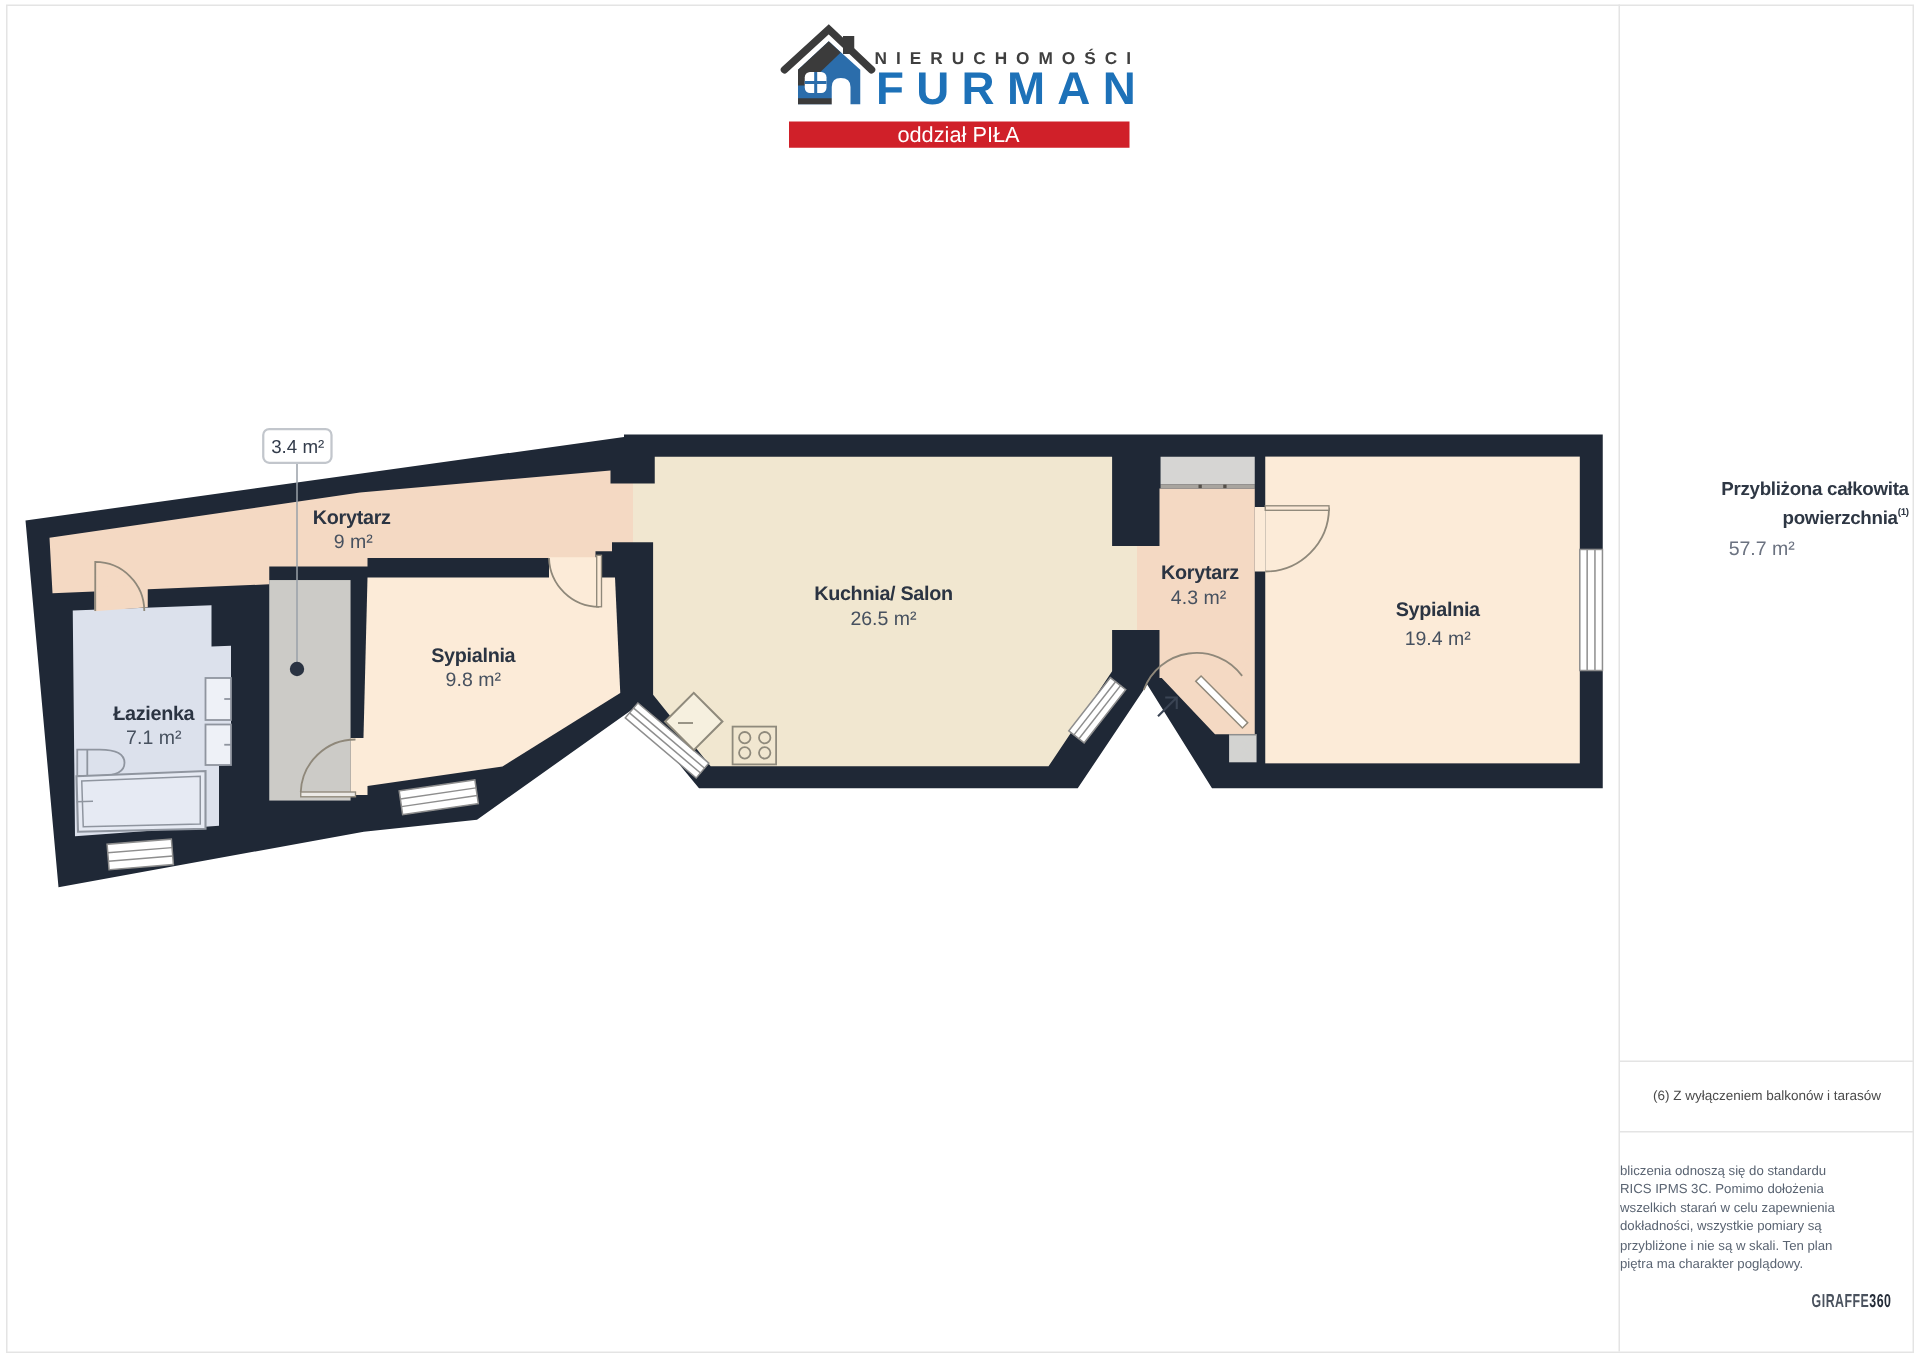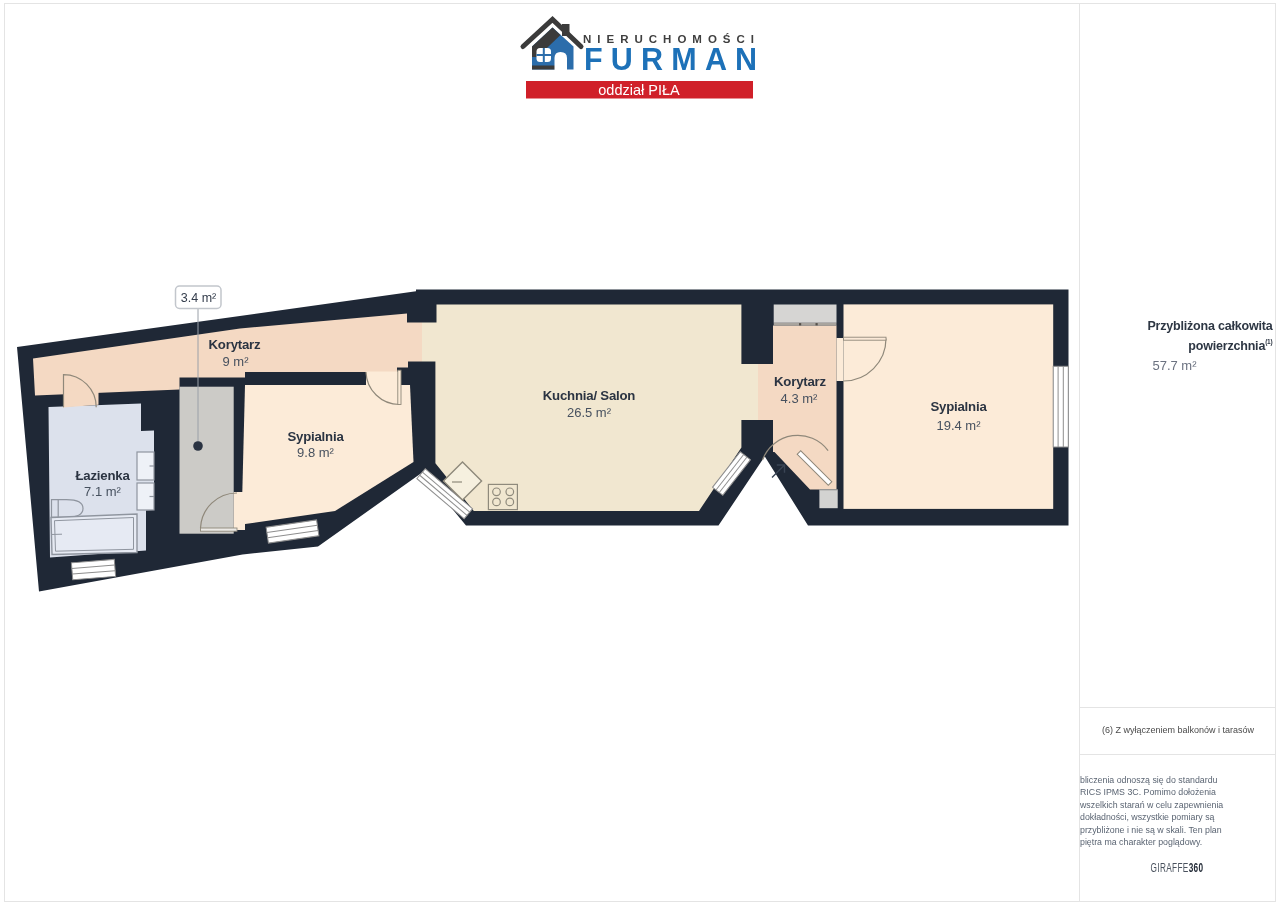--- a/index.html
+++ b/index.html
@@ -204,13 +204,13 @@
 <div class="abs" style="left:1080px;top:707px;width:196px;height:1px;background:#e4e4e4;"></div>
 
 <div class="abs" style="left:1080px;top:725px;width:196px;text-align:center;color:#4a4a4a;font-size:9px;">(6) Z wyłączeniem balkonów i tarasów</div>
 
 <div class="abs" style="left:1080px;top:754px;width:196px;height:1px;background:#e4e4e4;"></div>
 
 <div class="abs" style="left:1080px;top:773.5px;width:196px;text-align:left;color:#5a6472;font-size:8.8px;line-height:12.5px;">
 bliczenia odnoszą się do standardu<br>RICS IPMS 3C. Pomimo dołożenia<br>wszelkich starań w celu zapewnienia<br>dokładności, wszystkie pomiary są<br>przybliżone i nie są w skali. Ten plan<br>piętra ma charakter poglądowy.
 </div>
 
-<div class="abs" style="left:1079px;top:858px;width:196px;text-align:center;"><span style="display:inline-block;transform:scaleX(0.66);transform-origin:50% 50%;color:#4a525e;font-size:12.5px;letter-spacing:0.5px;">GIRAFFE<b style="color:#242c38;">360</b></span></div>
+<div class="abs" style="left:1079px;top:858px;width:196px;text-align:right;font-weight:bold;"><span style="display:inline-block;transform:scaleX(0.66);transform-origin:50% 50%;color:#4a525e;font-size:12.5px;letter-spacing:0.5px;">GIRAFFE<b style="color:#242c38;">360</b></span></div>
 
 </body></html>

